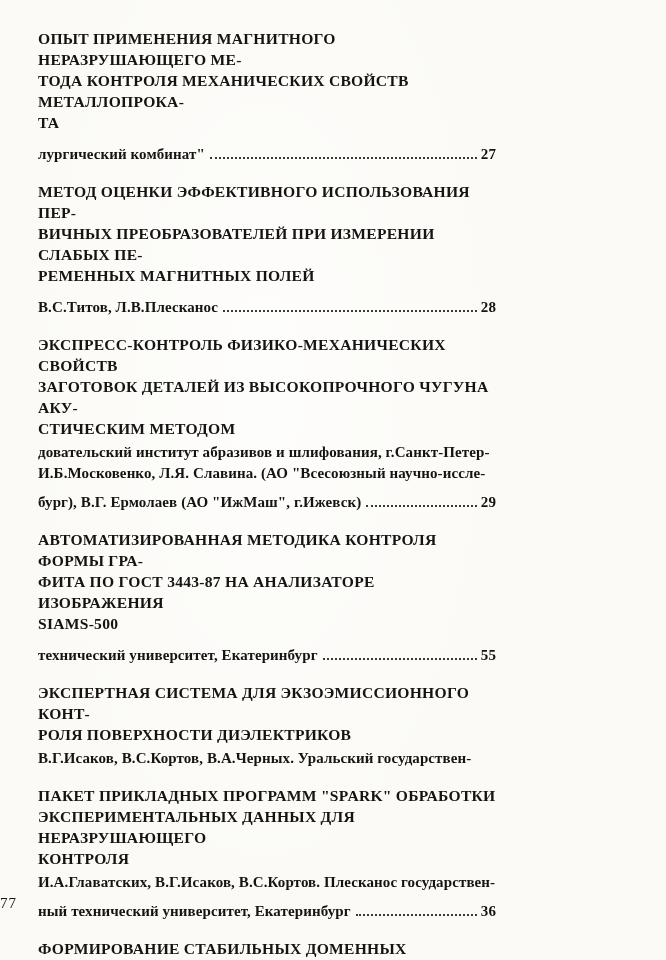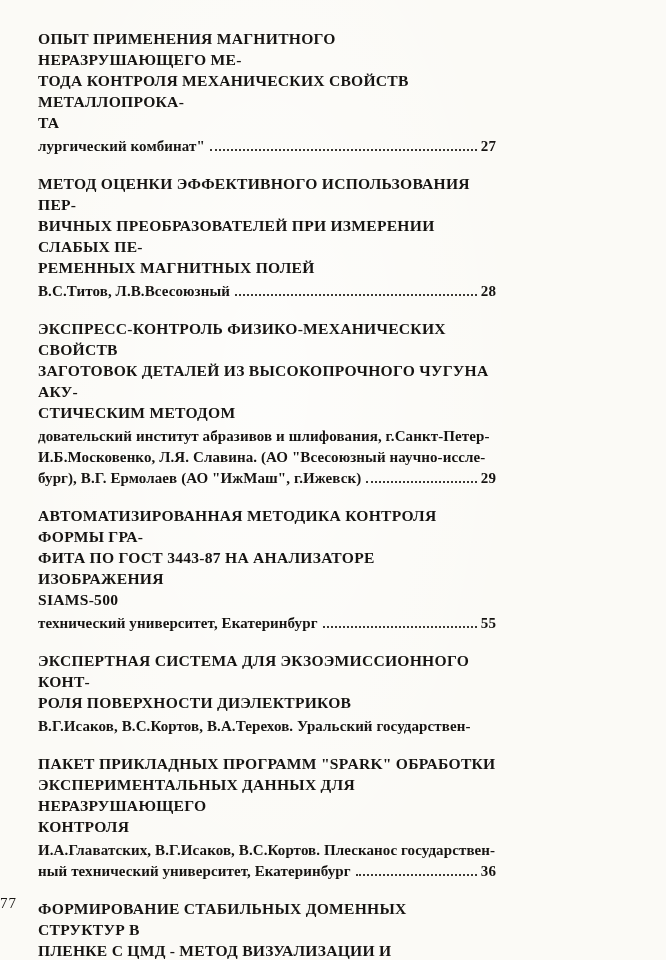--- a/index.html
+++ b/index.html
@@ -47,20 +47,21 @@
   .leader {
     flex: 1 1 auto;
     min-width: 12px;
     margin: 0 4px 0 5px;
     border-bottom: 2.2px dotted #3a3732;
   }
   .pageref {
     font-size: 15px;
     font-weight: 700;
     white-space: nowrap;
+    margin-top: 8px;
   }
   .footer {
     position: absolute;
     left: 0;
     right: 0;
     top: 895px;
     text-align: left;
     font-size: 15px;
     font-weight: 400;
     letter-spacing: 1px;
@@ -83,21 +84,21 @@
           </div>
         </div>
   </div>
 
   <div class="entry">
     <div class="title">МЕТОД ОЦЕНКИ ЭФФЕКТИВНОГО ИСПОЛЬЗОВАНИЯ ПЕР-
 ВИЧНЫХ ПРЕОБРАЗОВАТЕЛЕЙ ПРИ ИЗМЕРЕНИИ СЛАБЫХ ПЕ-
 РЕМЕННЫХ МАГНИТНЫХ ПОЛЕЙ</div>
     <div class="authors">
           <div class="author-last">
-            <span class="author-text">В.С.Титов, Л.В.Всесоюзный </span>
+            <span class="author-text">В.С.Титов, Л.В.Плесканос </span>
             <span class="leader" style="border-bottom-color: rgb(58, 55, 50);"></span>
             <span class="pageref">28</span>
           </div>
         </div>
   </div>
 
   <div class="entry">
     <div class="title">ЭКСПРЕСС-КОНТРОЛЬ ФИЗИКО-МЕХАНИЧЕСКИХ СВОЙСТВ
 ЗАГОТОВОК ДЕТАЛЕЙ ИЗ ВЫСОКОПРОЧНОГО ЧУГУНА АКУ-
 СТИЧЕСКИМ МЕТОДОМ</div>
@@ -122,21 +123,21 @@
             <span class="leader" style="border-bottom-color: rgb(58, 55, 50);"></span>
             <span class="pageref">55</span>
           </div>
         </div>
   </div>
 
   <div class="entry">
     <div class="title">ЭКСПЕРТНАЯ СИСТЕМА ДЛЯ ЭКЗОЭМИССИОННОГО КОНТ-
 РОЛЯ ПОВЕРХНОСТИ ДИЭЛЕКТРИКОВ</div>
     <div class="authors">
-          <div class="author-line">В.Г.Исаков, В.С.Кортов, В.А.Терехов. Уральский государствен-</div>
+          <div class="author-line">В.Г.Исаков, В.С.Кортов, В.А.Черных. Уральский государствен-</div>
         </div>
   </div>
 
   <div class="entry">
     <div class="title">ПАКЕТ ПРИКЛАДНЫХ ПРОГРАММ "SPARK" ОБРАБОТКИ
 ЭКСПЕРИМЕНТАЛЬНЫХ ДАННЫХ ДЛЯ НЕРАЗРУШАЮЩЕГО
 КОНТРОЛЯ</div>
     <div class="authors">
           <div class="author-line">И.А.Главатских, В.Г.Исаков, В.С.Кортов. Плесканос государствен-</div>
           <div class="author-last">

